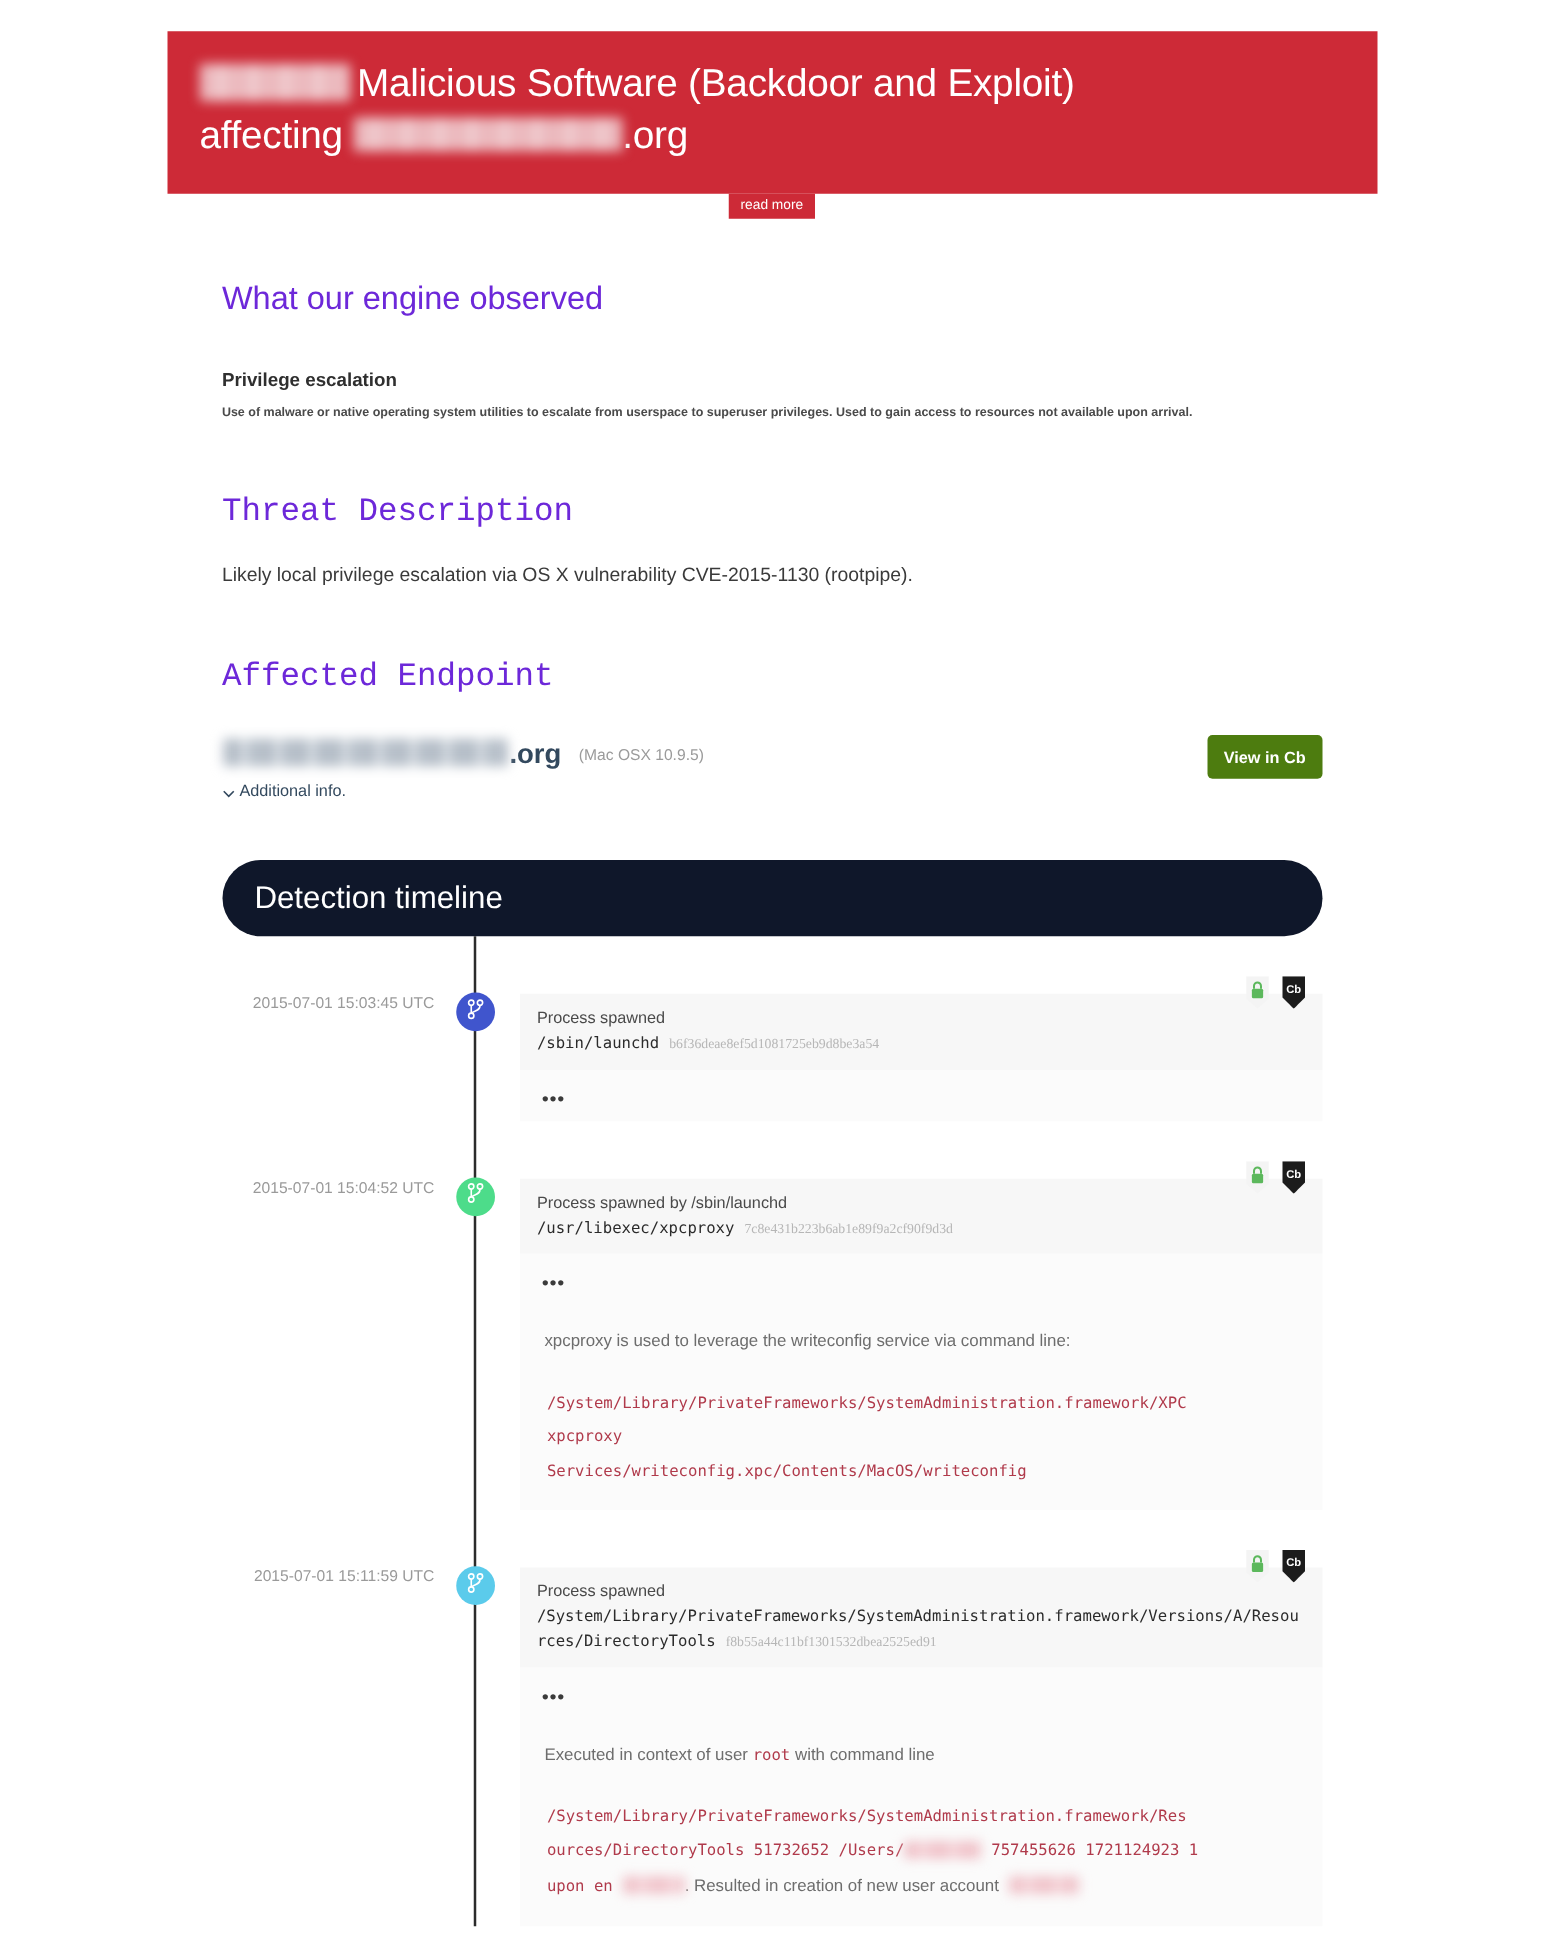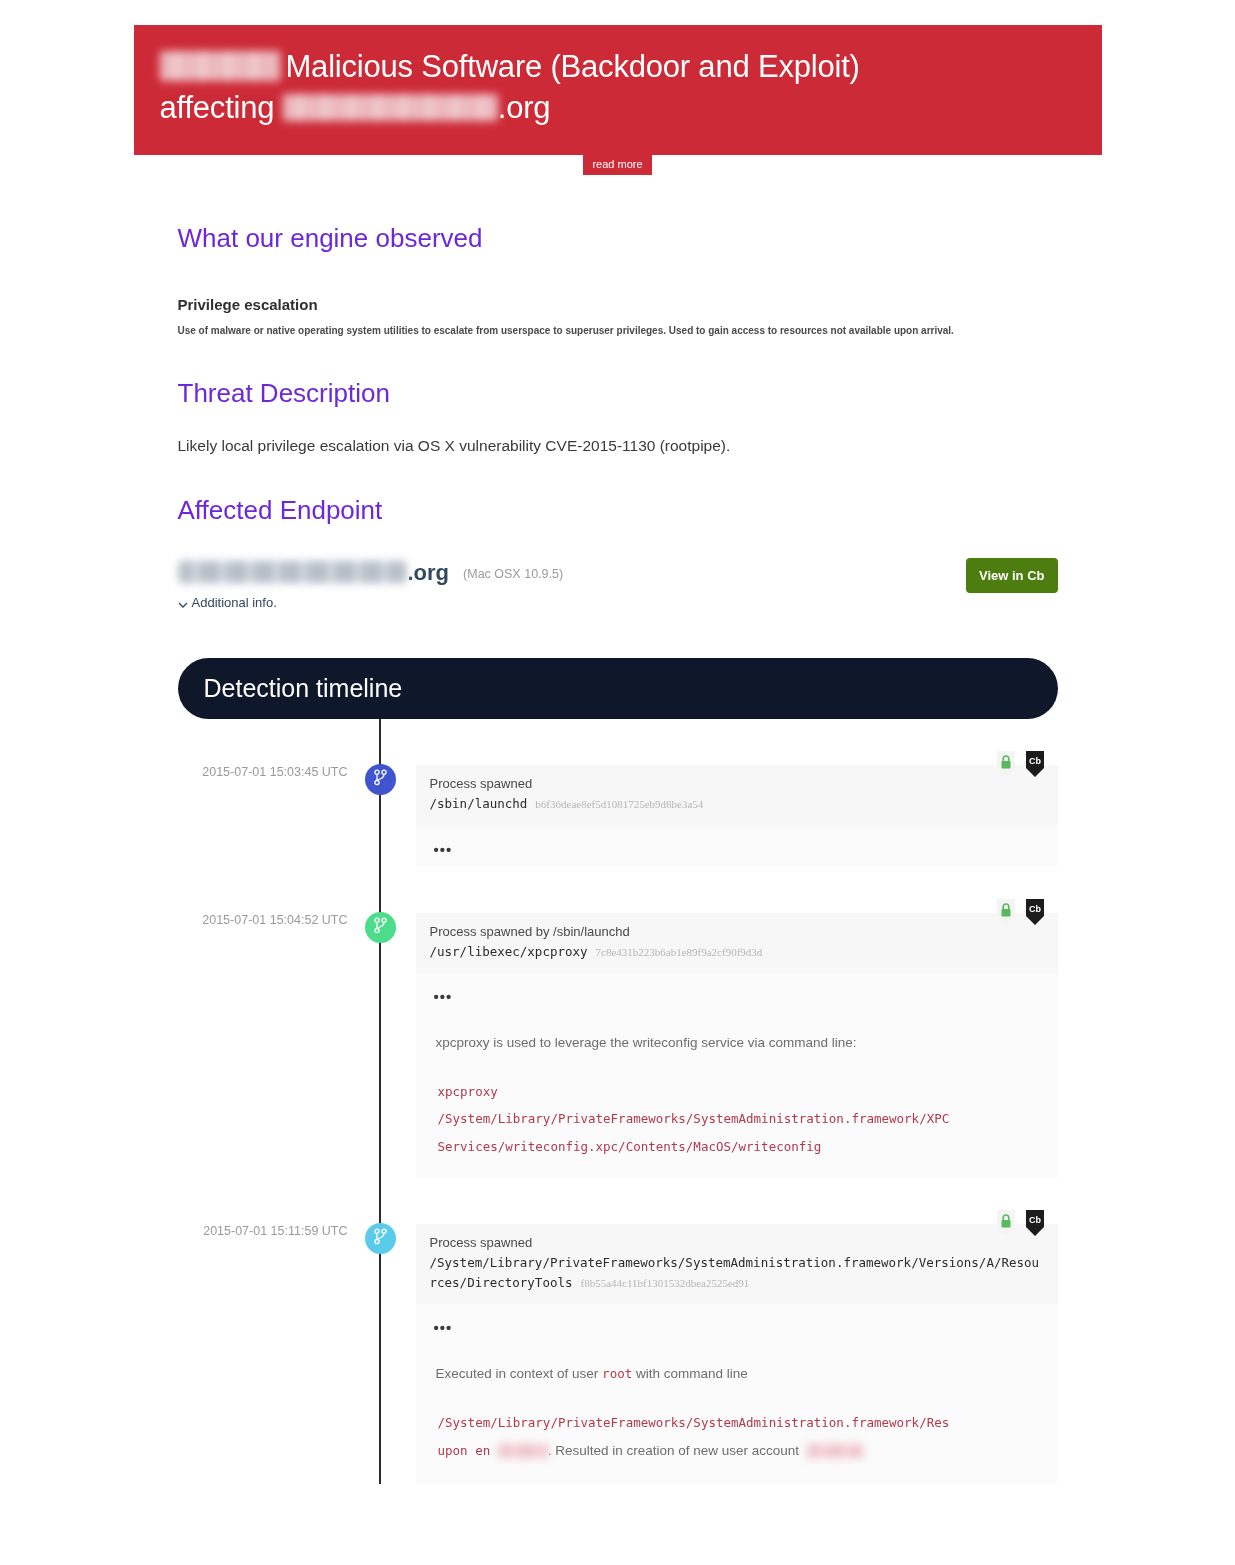--- a/index.html
+++ b/index.html
@@ -55,21 +55,21 @@
   
   .content { width: 880px; margin: 0 auto; }
 
   h2.section-head {
     font-size: 26px;
     font-weight: 400;
     color: #6d28d9;
     margin: 48px 0 0 0;
     letter-spacing: 0px;
   }
-  h2.section-head.tight { margin-top: 40px; }
+  h2.section-head.tight { margin-top: 56px; font-family: Liberation Mono, monospace; }
 
   .obs-title {
     font-size: 15px;
     font-weight: bold;
     color: #2f2f2f;
     margin: 42px 0 0 0;
   }
   .obs-body {
     font-size: 10px;
     line-height: 1.55;
@@ -374,22 +374,22 @@
           </div>
           <div class="kind">Process spawned by /sbin/launchd</div>
           <div>
             <span class="mono">/usr/libexec/xpcproxy</span><span class="hash">7c8e431b223b6ab1e89f9a2cf90f9d3d</span>
           </div>
         </div>
         <div class="card-detail">
           <div class="dots">•••</div>
           <div class="detail-text">xpcproxy is used to leverage the writeconfig service via command line:</div>
           <div class="cmd">
+            <div>/System/Library/PrivateFrameworks/SystemAdministration.framework/XPC</div>
             <div>xpcproxy</div>
-            <div>/System/Library/PrivateFrameworks/SystemAdministration.framework/XPC</div>
             <div>Services/writeconfig.xpc/Contents/MacOS/writeconfig</div>
           </div>
         </div>
       </div>
     </div>
 
     <div class="sp-3"></div>
 
     <div class="tl-event">
       <div class="tl-time">2015-07-01 15:11:59 UTC</div>
@@ -431,20 +431,24 @@
         <div class="card-detail">
           <div class="dots">•••</div>
           <div class="detail-text">
             <span>Executed in context of user</span>
             <span class="kw">root</span>
             <span>with command line</span>
           </div>
           <div class="cmd">
             <div>/System/Library/PrivateFrameworks/SystemAdministration.framework/Res</div>
             <div>
+              <span>ources/DirectoryTools 51732652 /Users/</span><span class="redact on-pink redact-inline" style="width:62px"></span>
+              <span>757455626 1721124923 1</span>
+            </div>
+            <div>
               <span>upon en</span>
               <span class="redact on-pink redact-inline" style="width:50px"></span><span class="plain">. Resulted in creation of new user account</span>
               <span class="redact on-pink redact-inline" style="width:56px"></span>
             </div>
           </div>
         </div>
       </div>
     </div>
 
   </div>

